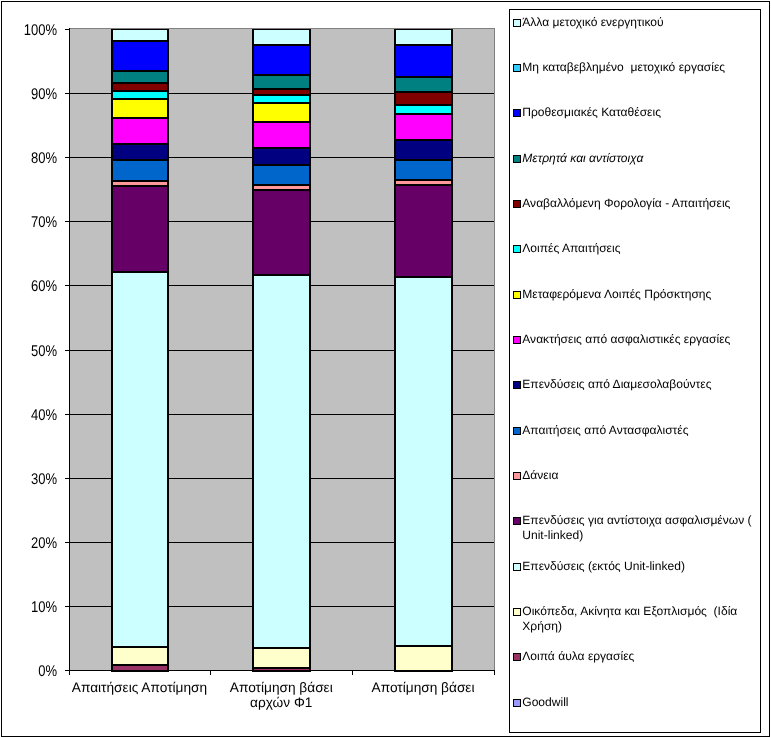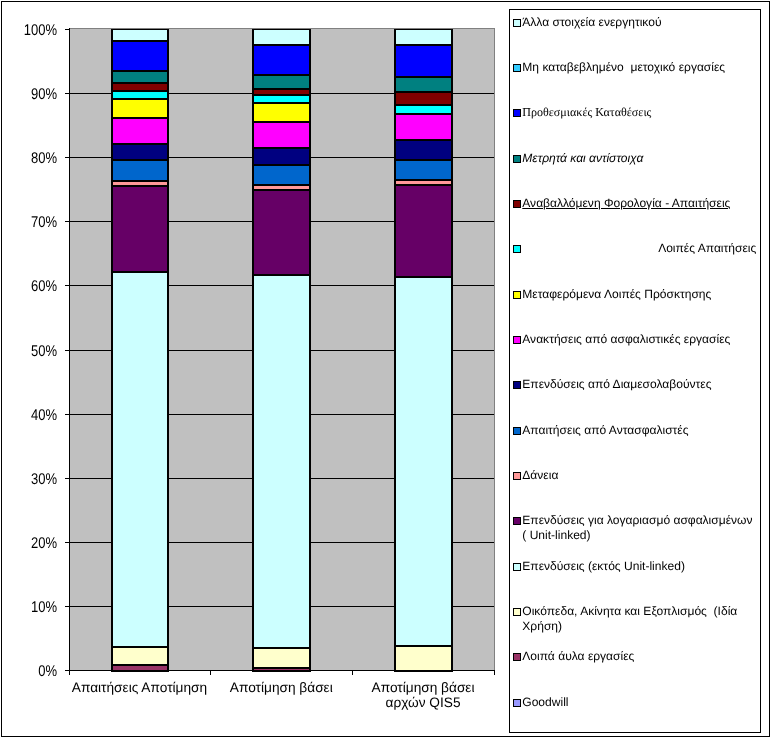--- a/index.html
+++ b/index.html
@@ -76,24 +76,24 @@
       <div class="xtick" style="left: 210px;"></div>
       <div class="xtick" style="left: 352px;"></div>
       <div class="xtick" style="left: 494px;"></div>
     </div>
   <div id="xlabels">
       <div class="xlabel" style="left: 39.4833px; width: 200px; top: 680px;">
         <div>Απαιτήσεις Αποτίμηση</div>
       </div>
       <div class="xlabel" style="left: 181.25px; width: 200px; top: 680px;">
         <div>Αποτίμηση βάσει</div>
+        <div>αρχών Φ1</div>
       </div>
       <div class="xlabel" style="left: 323.017px; width: 200px; top: 680px;">
         <div>Αποτίμηση βάσει</div>
-        <div>αρχών QIS5</div>
       </div>
     </div>
   <div id="bars">
       <div class="bar" style="left: 111px; top: 29px; width: 58px; height: 641px;">
         <div class="seg" style="top: 635px; height: 8px; background: rgb(153, 51, 102);"></div>
         <div class="seg" style="top: 617px; height: 20px; background: rgb(255, 255, 204);"></div>
         <div class="seg" style="top: 242px; height: 377px; background: rgb(204, 255, 255);"></div>
         <div class="seg" style="top: 156px; height: 88px; background: rgb(102, 0, 102);"></div>
         <div class="seg" style="top: 151px; height: 7px; background: rgb(255, 153, 153);"></div>
         <div class="seg" style="top: 130px; height: 23px; background: rgb(0, 102, 204);"></div>
@@ -133,41 +133,41 @@
         <div class="seg" style="top: 75px; height: 11px; background: rgb(0, 255, 255);"></div>
         <div class="seg" style="top: 62px; height: 15px; background: rgb(128, 0, 0);"></div>
         <div class="seg" style="top: 47px; height: 17px; background: rgb(0, 128, 128);"></div>
         <div class="seg" style="top: 15px; height: 34px; background: rgb(0, 0, 255);"></div>
         <div class="seg" style="top: 0px; height: 17px; background: rgb(204, 255, 255);"></div>
       </div>
     </div>
   <div id="legend">
       <div class="legend-item" style="top: 8.8px; left: 0px; width: 250px;">
         <div class="legend-swatch" style="background: rgb(204, 255, 255); left: 3px; top: 0px;"></div>
-        <div class="legend-text" style="left: 12.3px; top: -4px; width: 234px;">Άλλα στοιχεία ενεργητικού</div>
+        <div class="legend-text" style="left: 12.3px; top: -4px; width: 234px;">Άλλα μετοχικό ενεργητικού</div>
       </div>
       <div class="legend-item" style="top: 54.13px; left: 0px; width: 250px;">
         <div class="legend-swatch" style="background: rgb(51, 204, 255); left: 3px; top: 0px;"></div>
         <div class="legend-text" style="left: 12.3px; top: -4px; width: 234px;">Μη καταβεβλημένο  μετοχικό εργασίες</div>
       </div>
       <div class="legend-item" style="top: 99.46px; left: 0px; width: 250px;">
         <div class="legend-swatch" style="background: rgb(0, 0, 255); left: 3px; top: 0px;"></div>
-        <div class="legend-text" style="left: 12.3px; top: -4px; width: 234px; font-family: Liberation Serif, serif;">Προθεσμιακές Καταθέσεις</div>
+        <div class="legend-text" style="left: 12.3px; top: -4px; width: 234px;">Προθεσμιακές Καταθέσεις</div>
       </div>
       <div class="legend-item" style="top: 144.79px; left: 0px; width: 250px;">
         <div class="legend-swatch" style="background: rgb(0, 128, 128); left: 3px; top: 0px;"></div>
         <div class="legend-text" style="left: 12.3px; top: -4px; width: 234px; font-style: italic;">Μετρητά και αντίστοιχα</div>
       </div>
       <div class="legend-item" style="top: 190.12px; left: 0px; width: 250px;">
         <div class="legend-swatch" style="background: rgb(128, 0, 0); left: 3px; top: 0px;"></div>
-        <div class="legend-text" style="left: 12.3px; top: -4px; width: 234px; text-decoration: underline;">Αναβαλλόμενη Φορολογία - Απαιτήσεις</div>
+        <div class="legend-text" style="left: 12.3px; top: -4px; width: 234px;">Αναβαλλόμενη Φορολογία - Απαιτήσεις</div>
       </div>
       <div class="legend-item" style="top: 235.45px; left: 0px; width: 250px;">
         <div class="legend-swatch" style="background: rgb(0, 255, 255); left: 3px; top: 0px;"></div>
-        <div class="legend-text" style="left: 12.3px; top: -4px; width: 234px; text-align: right;">Λοιπές Απαιτήσεις</div>
+        <div class="legend-text" style="left: 12.3px; top: -4px; width: 234px;">Λοιπές Απαιτήσεις</div>
       </div>
       <div class="legend-item" style="top: 280.78px; left: 0px; width: 250px;">
         <div class="legend-swatch" style="background: rgb(255, 255, 0); left: 3px; top: 0px;"></div>
         <div class="legend-text" style="left: 12.3px; top: -4px; width: 234px;">Μεταφερόμενα Λοιπές Πρόσκτησης</div>
       </div>
       <div class="legend-item" style="top: 326.11px; left: 0px; width: 250px;">
         <div class="legend-swatch" style="background: rgb(255, 0, 255); left: 3px; top: 0px;"></div>
         <div class="legend-text" style="left: 12.3px; top: -4px; width: 234px;">Ανακτήσεις από ασφαλιστικές εργασίες</div>
       </div>
       <div class="legend-item" style="top: 371.44px; left: 0px; width: 250px;">
@@ -177,21 +177,21 @@
       <div class="legend-item" style="top: 416.77px; left: 0px; width: 250px;">
         <div class="legend-swatch" style="background: rgb(0, 102, 204); left: 3px; top: 0px;"></div>
         <div class="legend-text" style="left: 12.3px; top: -4px; width: 234px;">Απαιτήσεις από Αντασφαλιστές</div>
       </div>
       <div class="legend-item" style="top: 462.1px; left: 0px; width: 250px;">
         <div class="legend-swatch" style="background: rgb(255, 153, 153); left: 3px; top: 0px;"></div>
         <div class="legend-text" style="left: 12.3px; top: -4px; width: 234px;">Δάνεια</div>
       </div>
       <div class="legend-item" style="top: 507.43px; left: 0px; width: 250px;">
         <div class="legend-swatch" style="background: rgb(102, 0, 102); left: 3px; top: 0px;"></div>
-        <div class="legend-text" style="left: 12.3px; top: -4px; width: 234px;">Επενδύσεις για λογαριασμό ασφαλισμένων ( Unit-linked)</div>
+        <div class="legend-text" style="left: 12.3px; top: -4px; width: 234px;">Επενδύσεις για αντίστοιχα ασφαλισμένων ( Unit-linked)</div>
       </div>
       <div class="legend-item" style="top: 552.76px; left: 0px; width: 250px;">
         <div class="legend-swatch" style="background: rgb(204, 255, 255); left: 3px; top: 0px;"></div>
         <div class="legend-text" style="left: 12.3px; top: -4px; width: 234px;">Επενδύσεις (εκτός Unit-linked)</div>
       </div>
       <div class="legend-item" style="top: 598.09px; left: 0px; width: 250px;">
         <div class="legend-swatch" style="background: rgb(255, 255, 204); left: 3px; top: 0px;"></div>
         <div class="legend-text" style="left: 12.3px; top: -4px; width: 234px;">Οικόπεδα, Ακίνητα και Εξοπλισμός  (Ιδία Χρήση)</div>
       </div>
       <div class="legend-item" style="top: 643.42px; left: 0px; width: 250px;">

